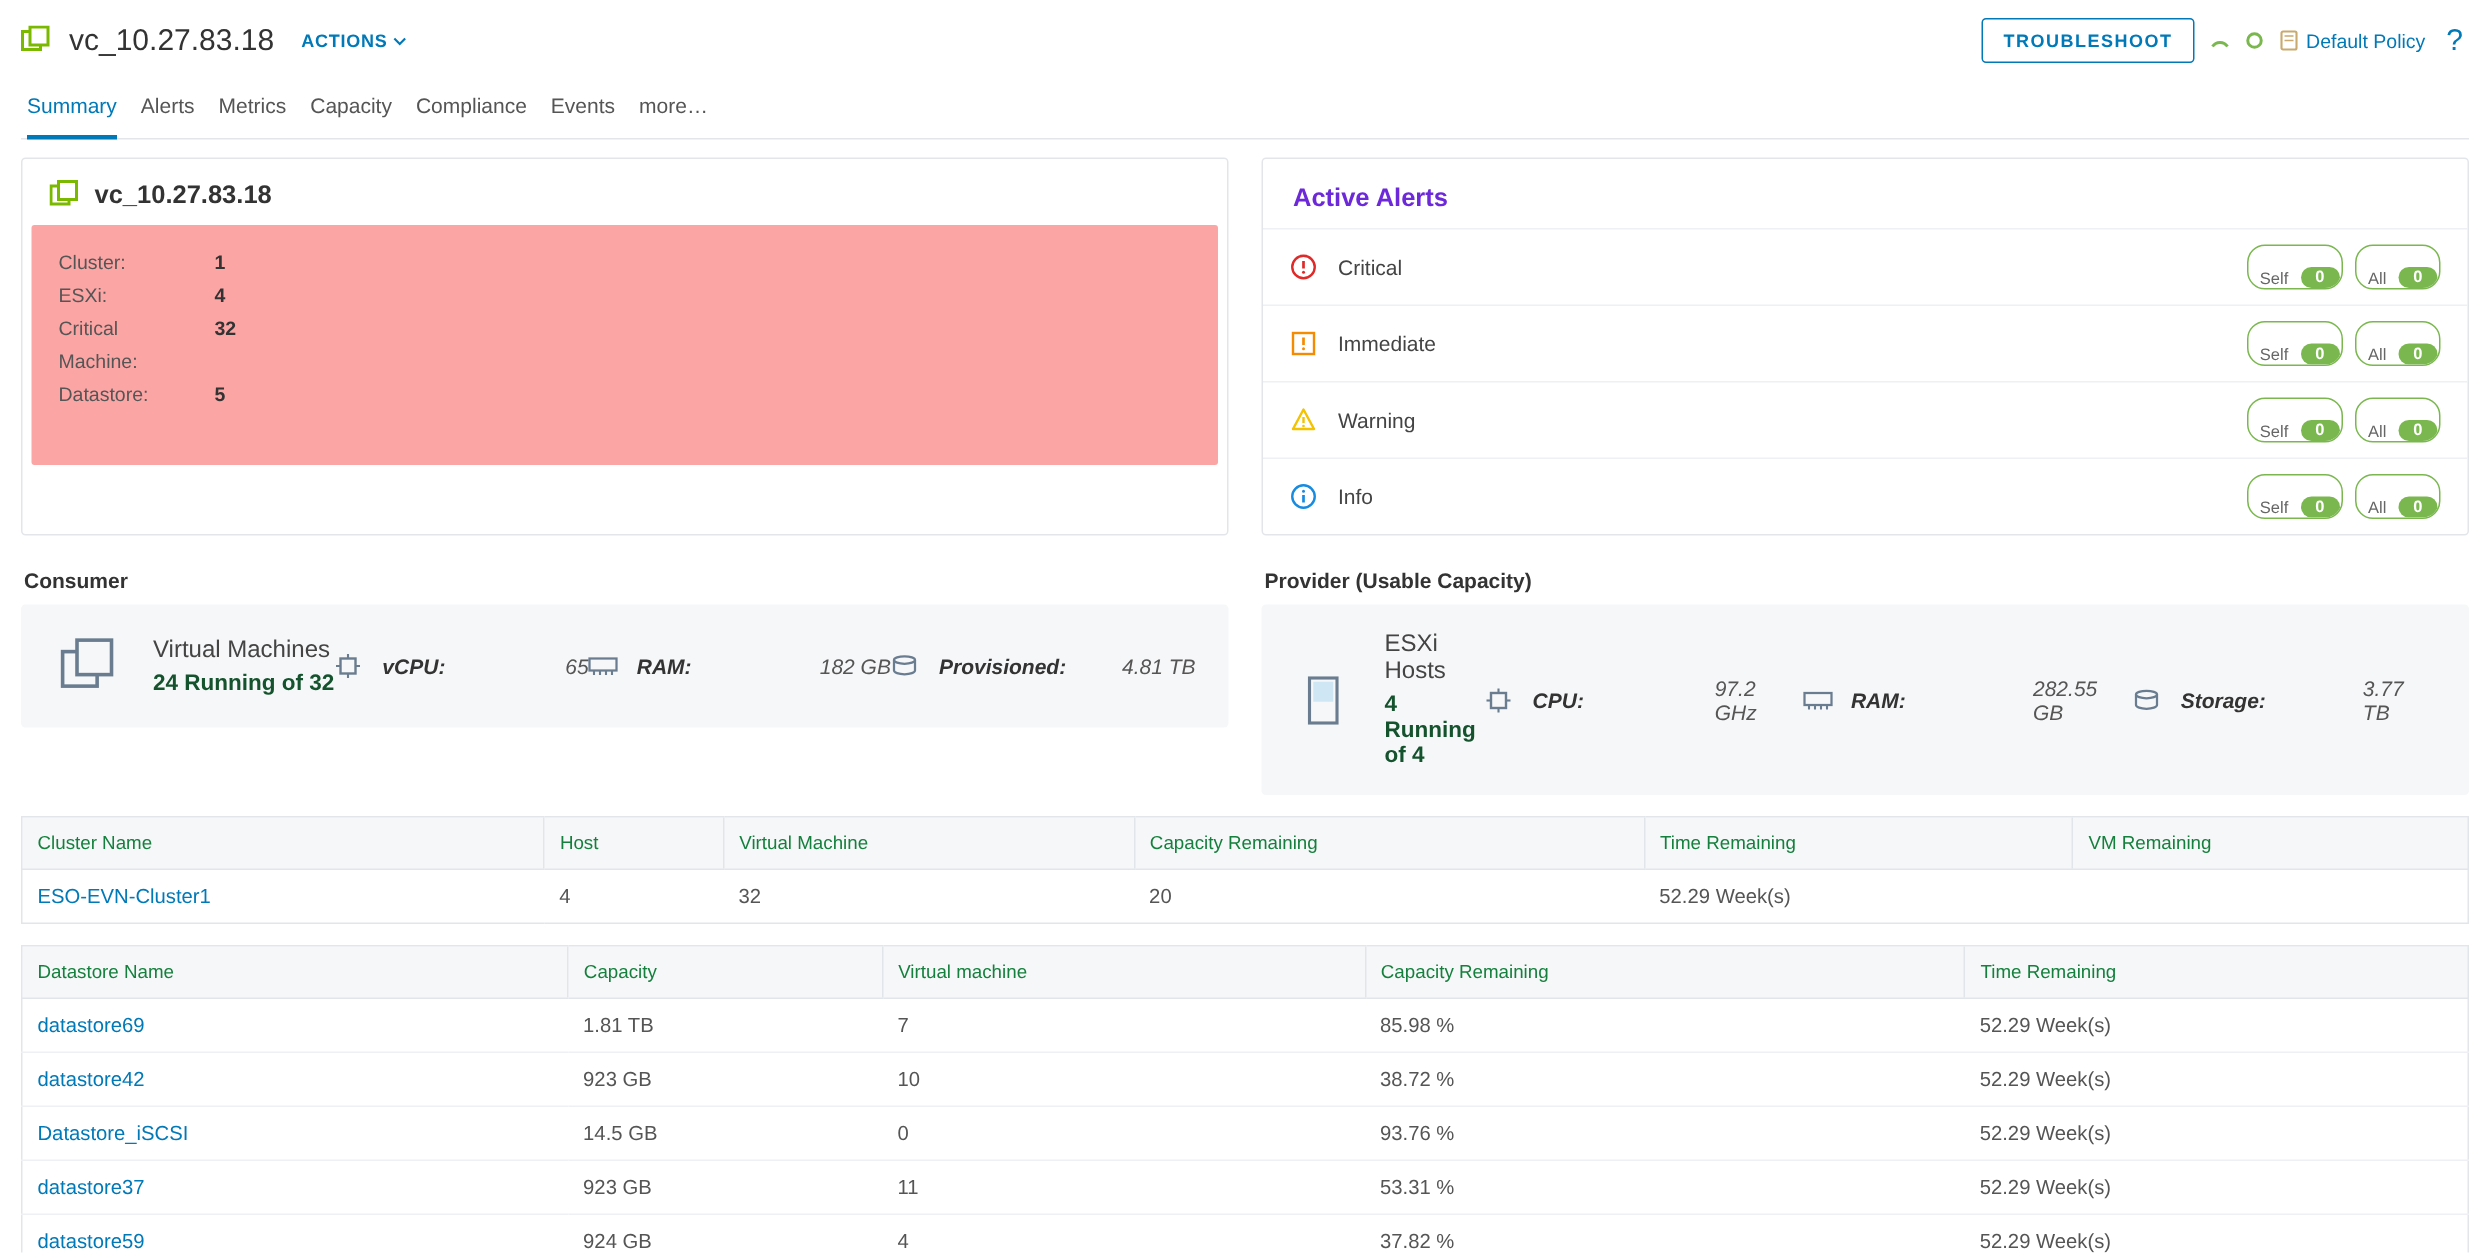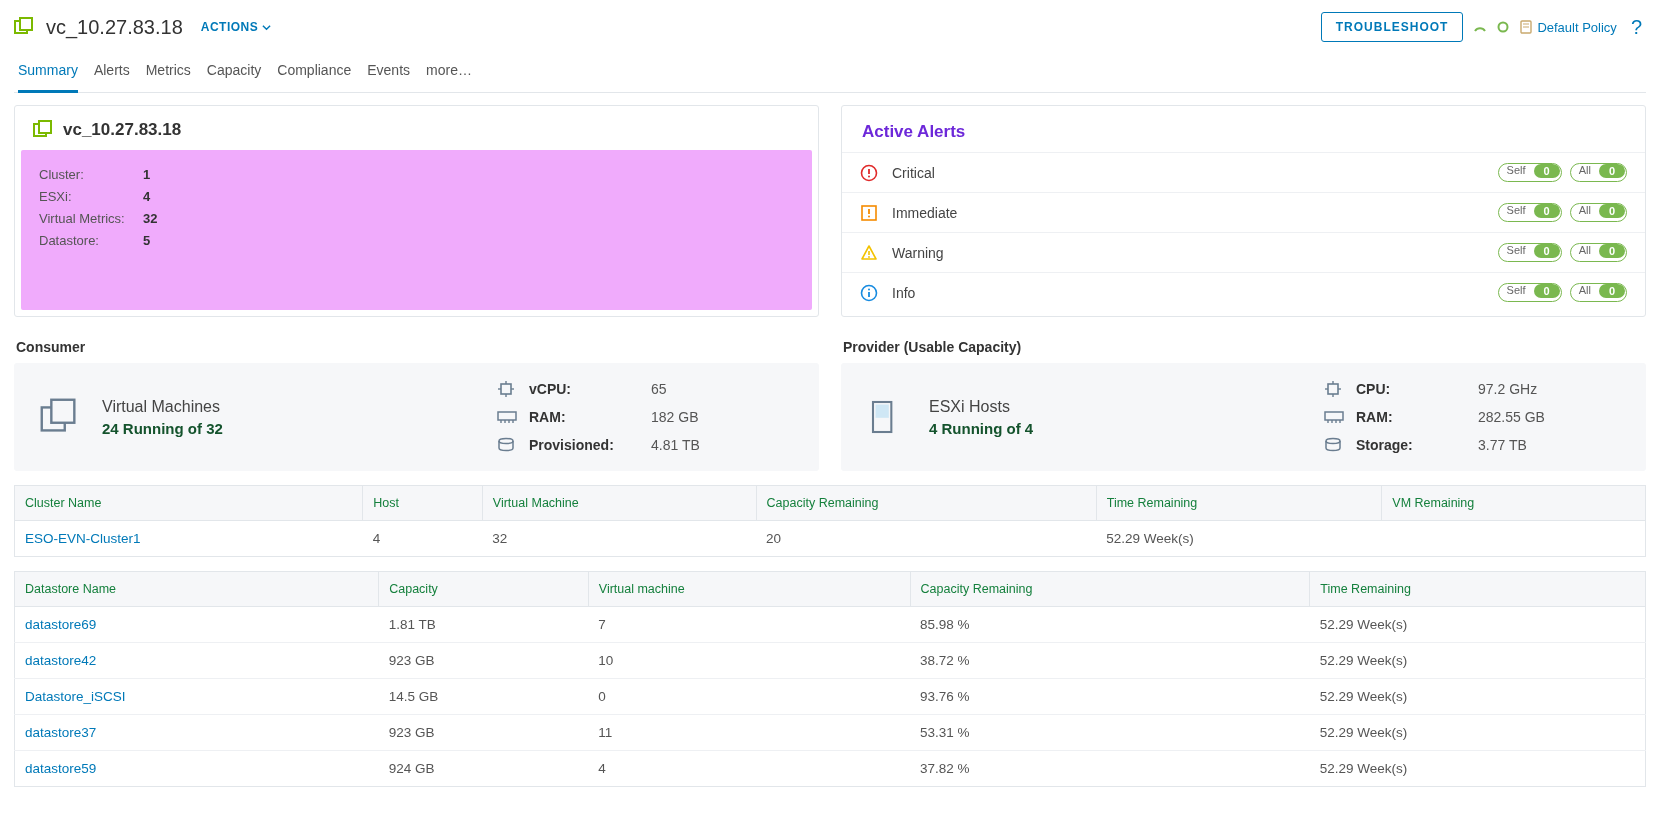--- a/index.html
+++ b/index.html
@@ -13,39 +13,39 @@
   .btn-outline { border:1px solid #0079b8; color:#0079b8; background:#fff; font-size:12px; font-weight:600; letter-spacing:1px; padding:7px 14px; border-radius:3px; cursor:pointer; }
   .header-right { display:flex; align-items:center; gap:10px; }
   .policy { color:#0079b8; display:flex; align-items:center; gap:4px; cursor:pointer; }
   .help { color:#0079b8; font-size:20px; font-weight:300; cursor:pointer; padding:0 4px;}
   .tabs { display:flex; gap:16px; border-bottom:1px solid #e2e6ea; margin-top:8px; padding-left:4px;}
   .tab { padding:10px 0 12px 0; color:#555; cursor:pointer; font-size:14px; }
   .tab.active { color:#0079b8; border-bottom:3px solid #0079b8; margin-bottom:-1px; font-weight:500;}
   .row2 { display:flex; gap:22px; margin-top:12px; }
   .card { border:1px solid #e2e6ea; border-radius:3px; flex:1; background:#fff; }
   .card-title-row { display:flex; align-items:center; gap:10px; font-size:17px; font-weight:600; color:#333; padding:14px 18px 10px 18px;}
-  .info-block { background:#f0abfc; margin:0 6px 6px 6px; padding:14px 18px 18px 18px; border-radius:2px; height:160px;}
+  .info-block { background:#fca5a5; margin:0 6px 6px 6px; padding:14px 18px 18px 18px; border-radius:2px; height:160px;}
   .info-line { display:flex; gap:8px; font-size:13px; color:#555; line-height:22px; }
   .info-label { width:96px; }
   .alerts-title { font-size:17px; font-weight:700; color:#6d28d9; padding:16px 20px 10px 20px; }
   .alert-row { display:flex; align-items:center; padding:10px 18px; border-top:1px solid #eef0f3; }
   .alert-row .alabel { margin-left:14px; flex:1; font-size:14px; color:#444; }
   .alert-row .pills { display:flex; gap:8px; }
-  .pill { display:flex; align-items:flex-start; font-size:11px; border:1px solid #7ab84f; border-radius:12px; overflow:hidden; height:19px; cursor:pointer;}
+  .pill { display:flex; align-items:flex-end; font-size:11px; border:1px solid #7ab84f; border-radius:12px; overflow:hidden; height:30px; cursor:pointer;}
   .pill .ptxt { padding:0 8px; color:#666; }
   .pill .pnum { background:#7ab84f; color:#fff; padding:1px 10px; font-weight:700; border-radius:10px; margin-right:1px; font-size:11px;}
   .ai { width:18px; height:18px; display:flex; align-items:center; justify-content:center;}
   .section-label { font-size:14px; font-weight:600; color:#333; margin:18px 0 8px 2px; }
   .wide-boxes { display:flex; gap:22px; }
   .stat-box { flex:1; background:#f6f7f9; border-radius:3px; padding:18px 22px; display:flex; align-items:center; }
   .stat-left { display:flex; align-items:center; gap:20px; flex:1;}
   .big-icon { width:46px; height:46px; color:#6a7d90;}
   .stat-text .line1 { font-size:16px; color:#444; }
   .stat-text .line2 { font-size:15px; font-weight:700; color:#14532d; margin-top:4px; }
-  .metrics { display:flex; flex-direction:column; gap:12px; min-width:300px; }
+  .metrics { display:flex; flex-direction:row; min-width:300px;font-style:italic; }
   .metric-row { display:flex; align-items:center; gap:12px; }
   .metric-row .micon { width:20px; height:14px; color:#6a7d90; display:flex; align-items:center;}
   .metric-row .mlabel { width:110px; font-weight:700; color:#333; font-size:14px;}
   .metric-row .mval { color:#555; font-size:14px;}
   table.data { width:100%; border-collapse:collapse; margin-top:14px; }
   table.data th { text-align:left; font-weight:400; font-size:12.5px; color:#15803d; background:#f6f7f9; padding:10px 10px; border:1px solid #e2e6ea; border-left:none; border-right:none;}
   table.data th:first-child { border-left:1px solid #e2e6ea;}
   table.data th:last-child { border-right:1px solid #e2e6ea;}
   table.data th.sep { border-left:1px solid #e2e6ea;}
   table.data td { padding:10px 10px; border-bottom:1px solid #eef0f3; font-size:13.5px; color:#555;margin-left:24px;}
@@ -124,21 +124,21 @@
       <div class="info-block" id="info-block">
           <div class="info-line">
             <span class="info-label">Cluster:</span>
             <span><b style="font-weight:600;color:#333">1</b></span>
           </div>
           <div class="info-line">
             <span class="info-label">ESXi:</span>
             <span><b style="font-weight:600;color:#333">4</b></span>
           </div>
           <div class="info-line">
-            <span class="info-label">Virtual Metrics:</span>
+            <span class="info-label">Critical Machine:</span>
             <span><b style="font-weight:600;color:#333">32</b></span>
           </div>
           <div class="info-line">
             <span class="info-label">Datastore:</span>
             <span><b style="font-weight:600;color:#333">5</b></span>
           </div>
         </div>
     </div>
 
     <div class="card">

